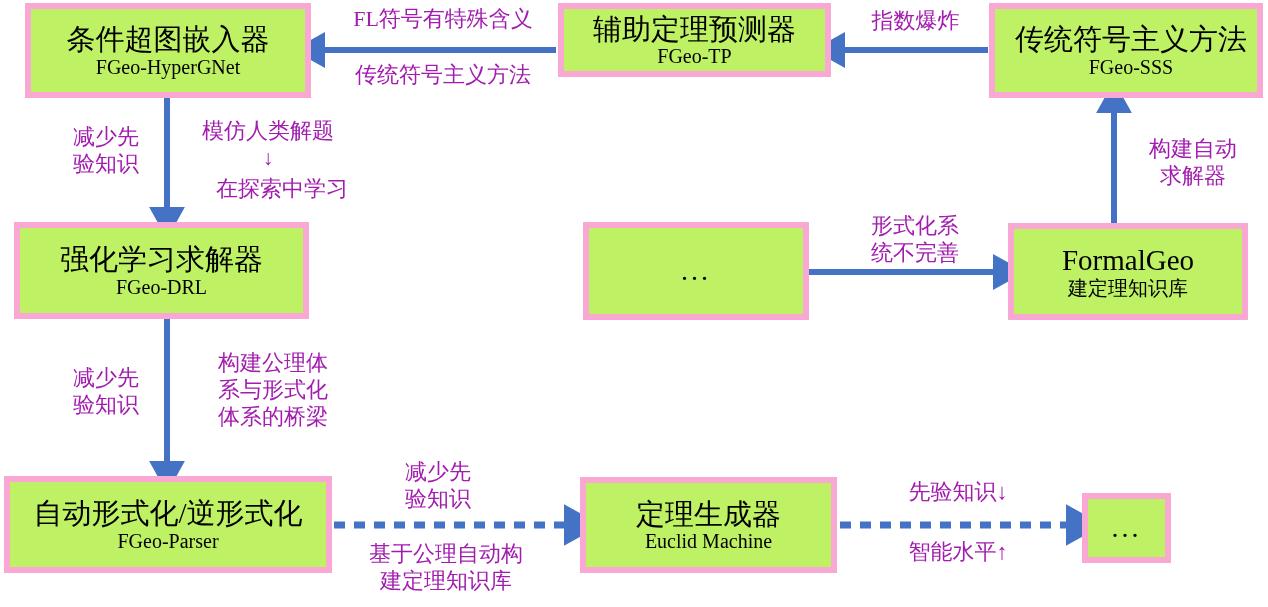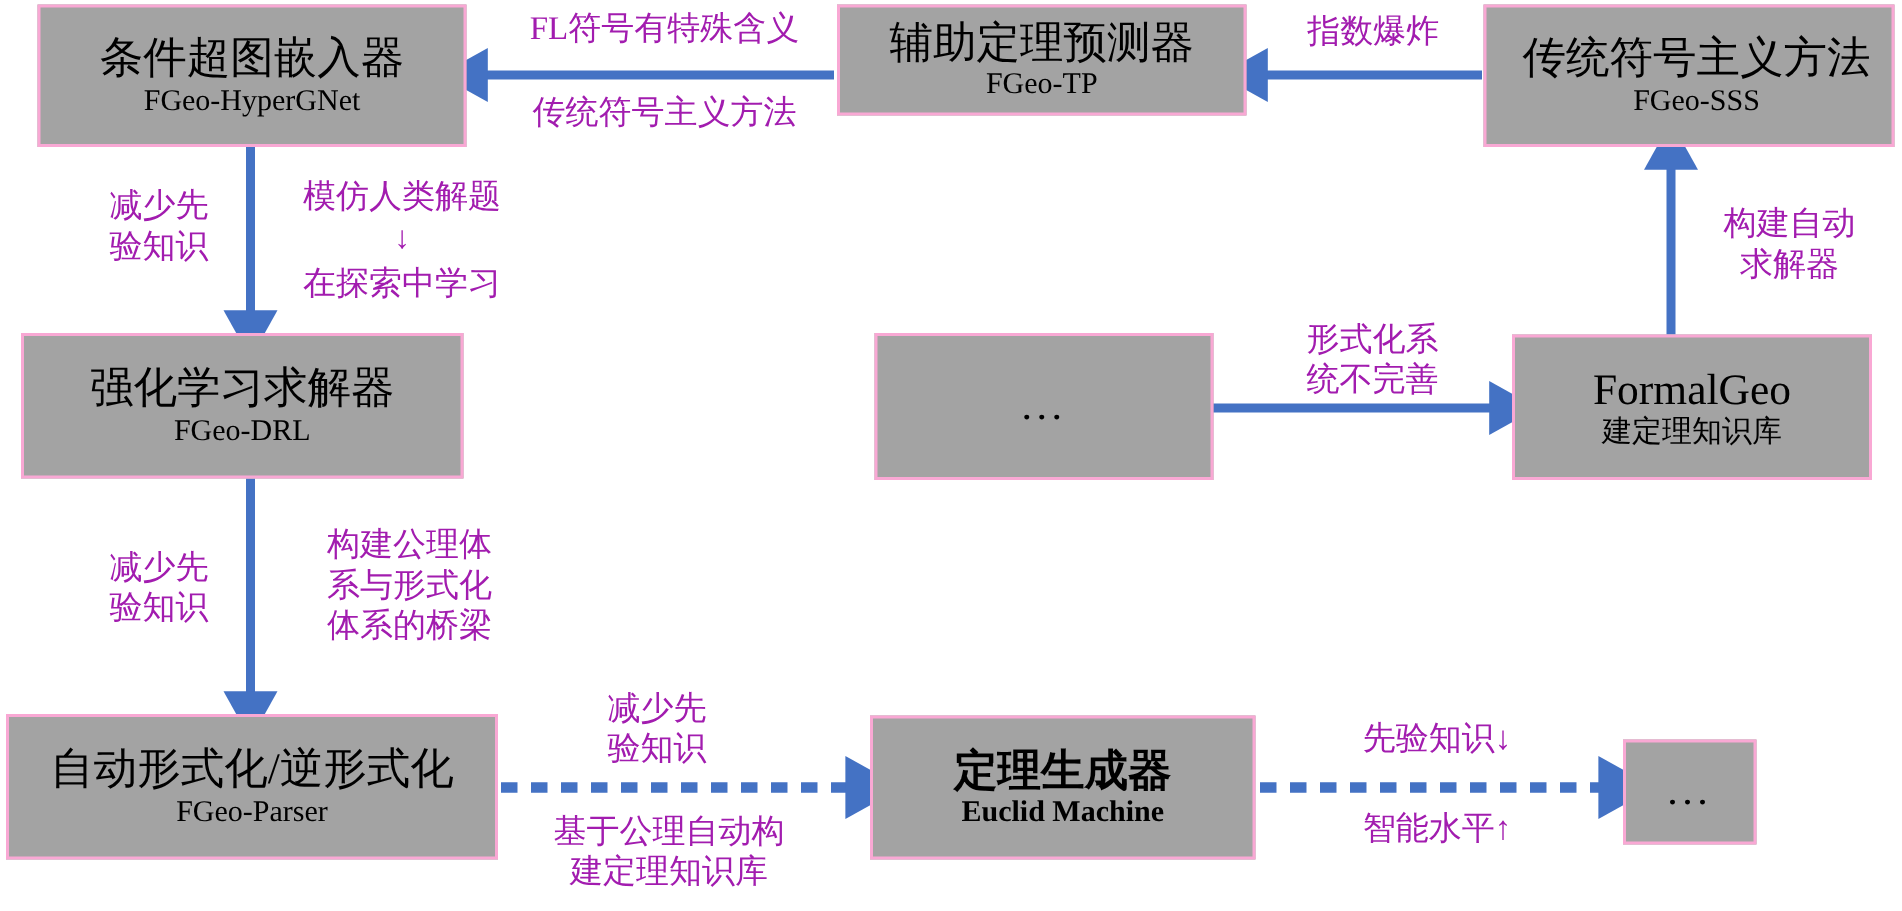--- a/index.html
+++ b/index.html
@@ -6,22 +6,22 @@
   #canvas{
     position:relative;
     width:1268px;height:607px;
     background:#ffffff;
     font-family:"Liberation Serif","DejaVu Serif",serif;
     overflow:hidden;
   }
   .node{
     position:absolute;
     box-sizing:border-box;
-    border:2px solid #f9a8d4;
-    background:#a3a3a3;
+    border:6px solid #f9a8d4;
+    background:#bef264;
     display:flex;
     flex-direction:column;
     align-items:center;
     justify-content:center;
     text-align:center;
     color:#000000;
     line-height:1.12;
   }
   .node .l1{font-size:29px;white-space:nowrap;}
   .node .l2{font-size:20px;white-space:nowrap;}
@@ -93,21 +93,21 @@
   <div class="node" style="left:1008px;top:223px;width:240px;height:97px;">
     <div class="l1">FormalGeo</div>
     <div class="l2">建定理知识库</div>
   </div>
 
   <div class="node" style="left:4px;top:476px;width:328px;height:97px;">
     <div class="l1">自动形式化/逆形式化</div>
     <div class="l2">FGeo-Parser</div>
   </div>
 
-  <div class="node" style="left:580px;top:477px;width:257px;height:96px;font-weight:bold;">
+  <div class="node" style="left:580px;top:477px;width:257px;height:96px;">
     <div class="l1">定理生成器</div>
     <div class="l2">Euclid Machine</div>
   </div>
 
   <div class="node ellipsis" style="left:1082px;top:493px;width:89px;height:70px;">
     <div class="l1">...</div>
   </div>
 
   <div class="edge-label nw" style="left:843px;top:8px;width:145px;">指数爆炸</div>
 
@@ -115,21 +115,21 @@
 
   <div class="edge-label nw" style="left:330px;top:62px;width:226px;">传统符号主义方法</div>
 
   <div class="edge-label" style="left:58px;top:124px;width:96px;">减少先
 验知识</div>
 
   <div class="edge-label nw" style="left:180px;top:118px;width:176px;">模仿人类解题</div>
 
   <div class="edge-label nw" style="left:180px;top:146px;width:176px;font-size:21px;">↓</div>
 
-  <div class="edge-label nw" style="left:180px;top:176px;width:176px;">在探索中学习</div>
+  <div class="edge-label nw" style="left:194px;top:176px;width:176px;">在探索中学习</div>
 
   <div class="edge-label" style="left:58px;top:365px;width:96px;">减少先
 验知识</div>
 
   <div class="edge-label" style="left:204px;top:350px;width:138px;">构建公理体
 系与形式化
 体系的桥梁</div>
 
   <div class="edge-label" style="left:848px;top:213px;width:134px;">形式化系
 统不完善</div>

